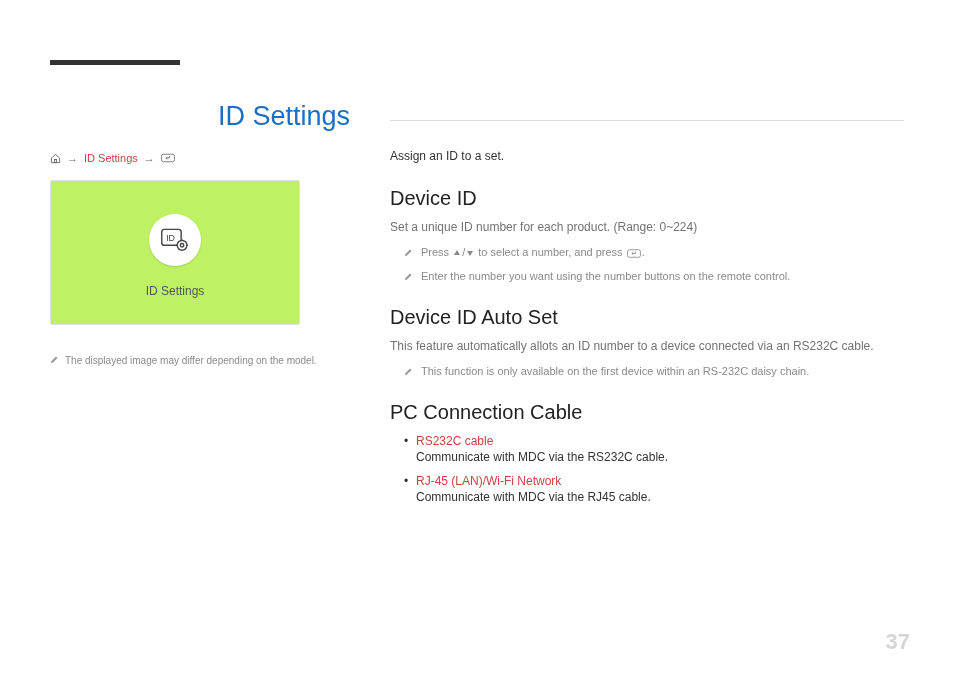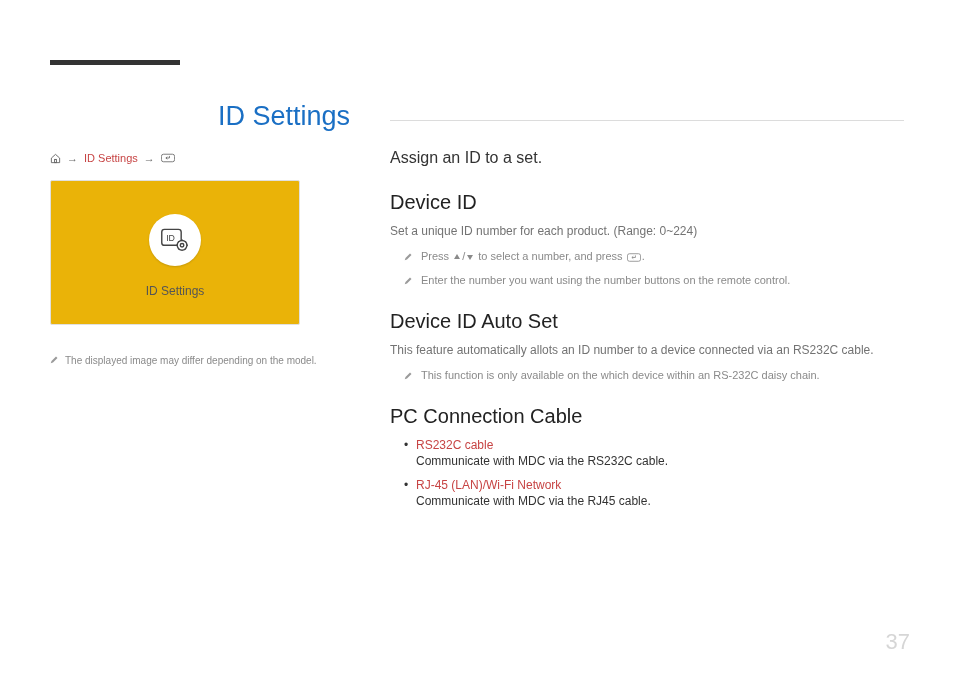--- a/index.html
+++ b/index.html
@@ -50,21 +50,21 @@
     gap: 6px;
     margin-bottom: 16px;
   }
   .breadcrumb .link { color: #c74444; }
   .bc-icon { display: inline-flex; align-items: center; }
   .panel {
     width: 250px;
     height: 145px;
     border: 1px solid #e0e0e0;
     border-radius: 2px;
-    background: #eab308;
+    background: #bef264;
     display: flex;
     flex-direction: column;
     align-items: center;
     justify-content: center;
     gap: 18px;
     padding-top: 6px;
   }
   .panel-icon-circle {
     width: 52px;
     height: 52px;
@@ -81,21 +81,21 @@
   }
   .note-line {
     font-size: 10px;
     color: #8a8a8a;
     margin-top: 30px;
     display: flex;
     align-items: flex-start;
     gap: 6px;
   }
   .intro {
-    font-size: 16px;
+    font-size: 12px;
     color: #333;
     margin-bottom: 24px;
   }
   h2.section {
     font-size: 20px;
     font-weight: 500;
     color: #222;
     margin-bottom: 10px;
   }
   .desc {
@@ -133,21 +133,21 @@
     top: 0;
     color: #333;
   }
   .opt-name { color: #c74444; display: block; margin-bottom: 2px; }
   .page-num {
     position: absolute;
     right: 44px;
     bottom: 20px;
     font-size: 22px;
     color: #d6d6d6;
-    font-weight: 400;
+    font-weight: 700;
   }
   .inline-icon { vertical-align: middle; display: inline-flex; margin: 0 1px; }
 </style>
 </head>
 <body>
 
 <div class="page">
   <div class="left-col">
     <div class="title-bar"></div>
     <h1 class="main-title">ID Settings</h1>
@@ -239,21 +239,21 @@
 
     <div class="section-block">
       <h2 class="section">Device ID Auto Set</h2>
       <p class="desc">This feature automatically allots an ID number to a device connected via an RS232C cable.</p>
       <div class="pen-line">
         <span class="pen-icon">
           <svg width="9" height="9" viewBox="0 0 12 12" fill="#9a9a9a">
               <path d="M1 11 L2 8 L8 2 L10 4 L4 10 Z"></path>
             </svg>
         </span>
-        <span>This function is only available on the which device within an RS-232C daisy chain.</span>
+        <span>This function is only available on the first device within an RS-232C daisy chain.</span>
       </div>
     </div>
 
     <div class="section-block">
       <h2 class="section">PC Connection Cable</h2>
       <ul class="bullet-list">
         <li>
           <span class="opt-name">RS232C cable</span>
           <span>Communicate with MDC via the RS232C cable.</span>
         </li>

